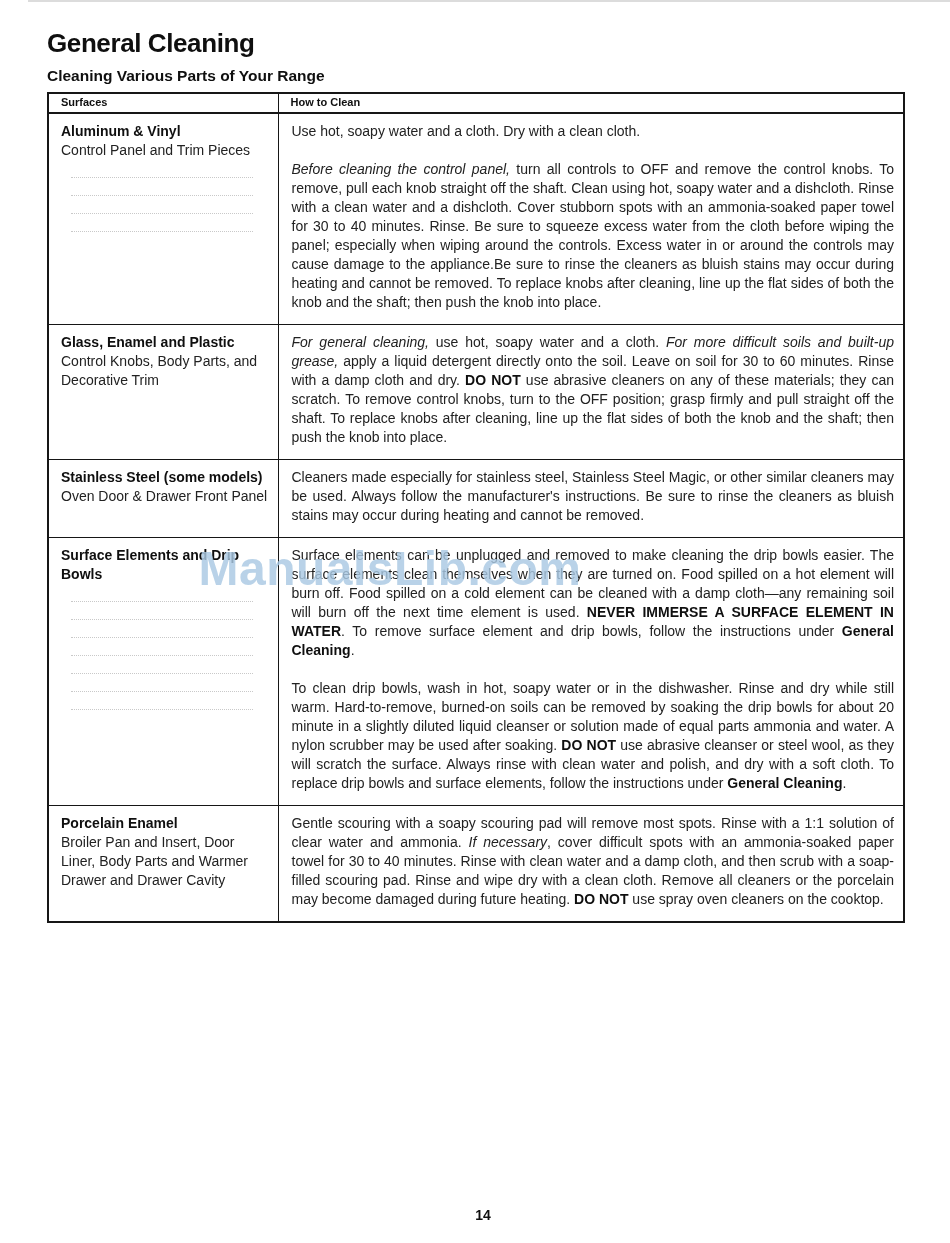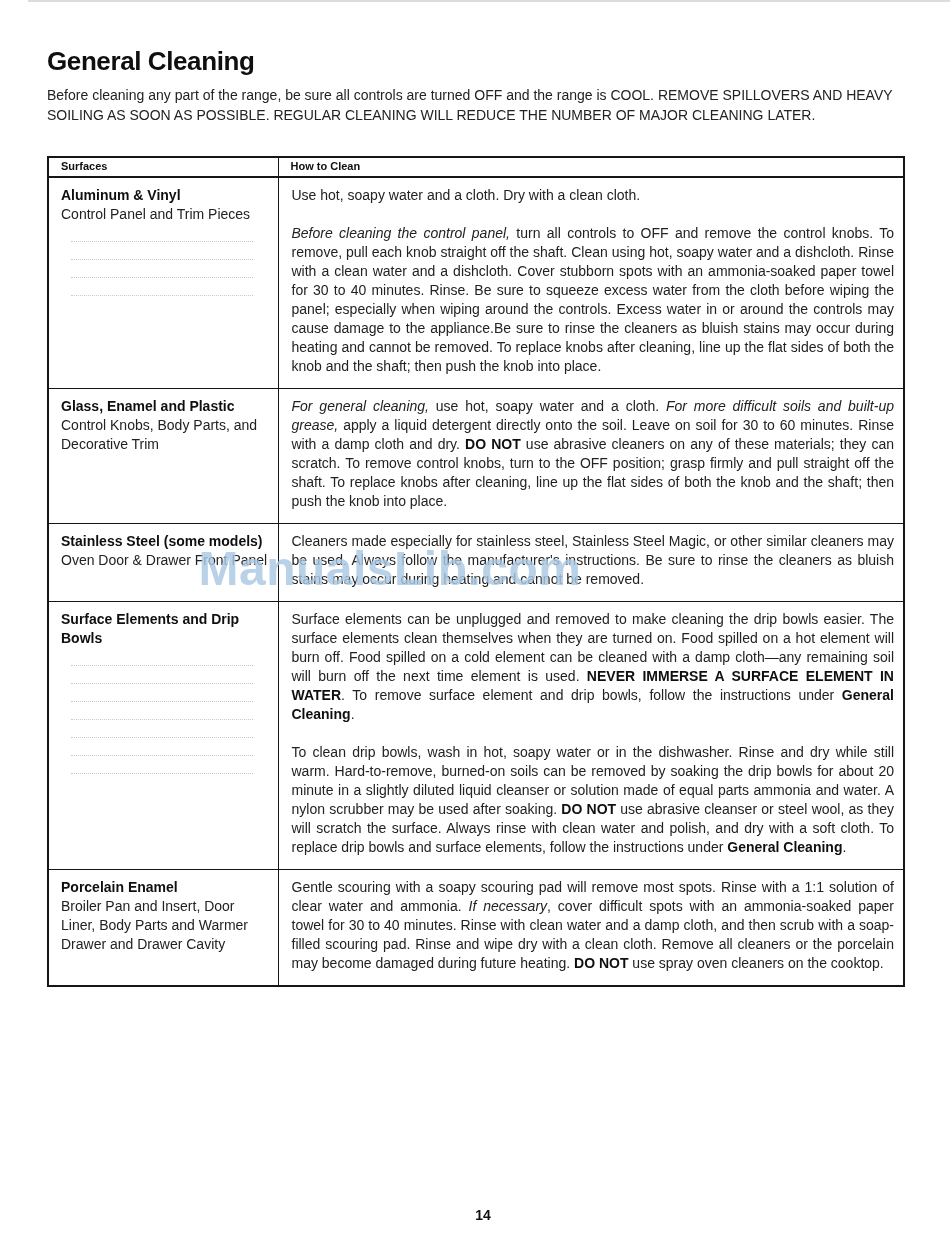--- a/index.html
+++ b/index.html
@@ -6,21 +6,21 @@
   html, body { margin: 0; padding: 0; }
   body {
     width: 950px; height: 1243px;
     background: #ffffff;
     font-family: "Liberation Sans", sans-serif;
     color: #1e1e1e;
     position: relative;
     overflow: hidden;
   }
   .scan-edge { position: absolute; top: 0; left: 28px; right: 0; height: 2px; background: #dcdcdc; }
-  .page { padding: 46px 45px 0 47px; position: relative; }
+  .page { padding: 28px 45px 0 47px; position: relative; }
   h1.title { font-size: 26px; font-weight: 700; letter-spacing: -0.4px; margin: 0 0 8px; color: #0f0f0f; }
   h2.subtitle { font-size: 15.5px; font-weight: 700; margin: 0 0 7px; color: #0f0f0f; }
   p.intro { font-size: 14px; line-height: 20px; margin: 0 0 31px; color: #222; max-width: 860px; }
 
   table.clean-table { border-collapse: collapse; width: 858px; border: 2px solid #161616; table-layout: fixed; }
   th { font-size: 11px; font-weight: 700; text-align: left; padding: 2px 12px 4px; border-bottom: 2px solid #161616; color: #0f0f0f; }
   th:first-child, td:first-child { width: 230px; border-right: 1.5px solid #161616; }
   tbody tr { border-top: 1.5px solid #161616; }
   tbody tr:first-child { border-top: none; }
   td { vertical-align: top; font-size: 14px; line-height: 19px; color: #222; }
@@ -45,21 +45,21 @@
     text-align: center; font-size: 14px; font-weight: 700; color: #0f0f0f;
   }
 </style>
 </head>
 <body>
 
 <div class="scan-edge"></div>
 
 <div class="page">
   <h1 class="title">General Cleaning</h1>
-  <p class="intro">Before cleaning any part of the range, be sure all controls are turned OFF and the range is COOL. REMOVE SPILLOVERS AND HEAVY SOILING AS SOON AS POSSIBLE. REGULAR CLEANING WILL REDUCE THE NUMBER OF MAJOR CLEANING LATER.</p>
+  <h2 class="subtitle">Cleaning Various Parts of Your Range</h2>
 
   <table class="clean-table">
     <thead>
       <tr>
         <th>Surfaces</th>
         <th>How to Clean</th>
       </tr>
     </thead>
     <tbody>
   <tr>

